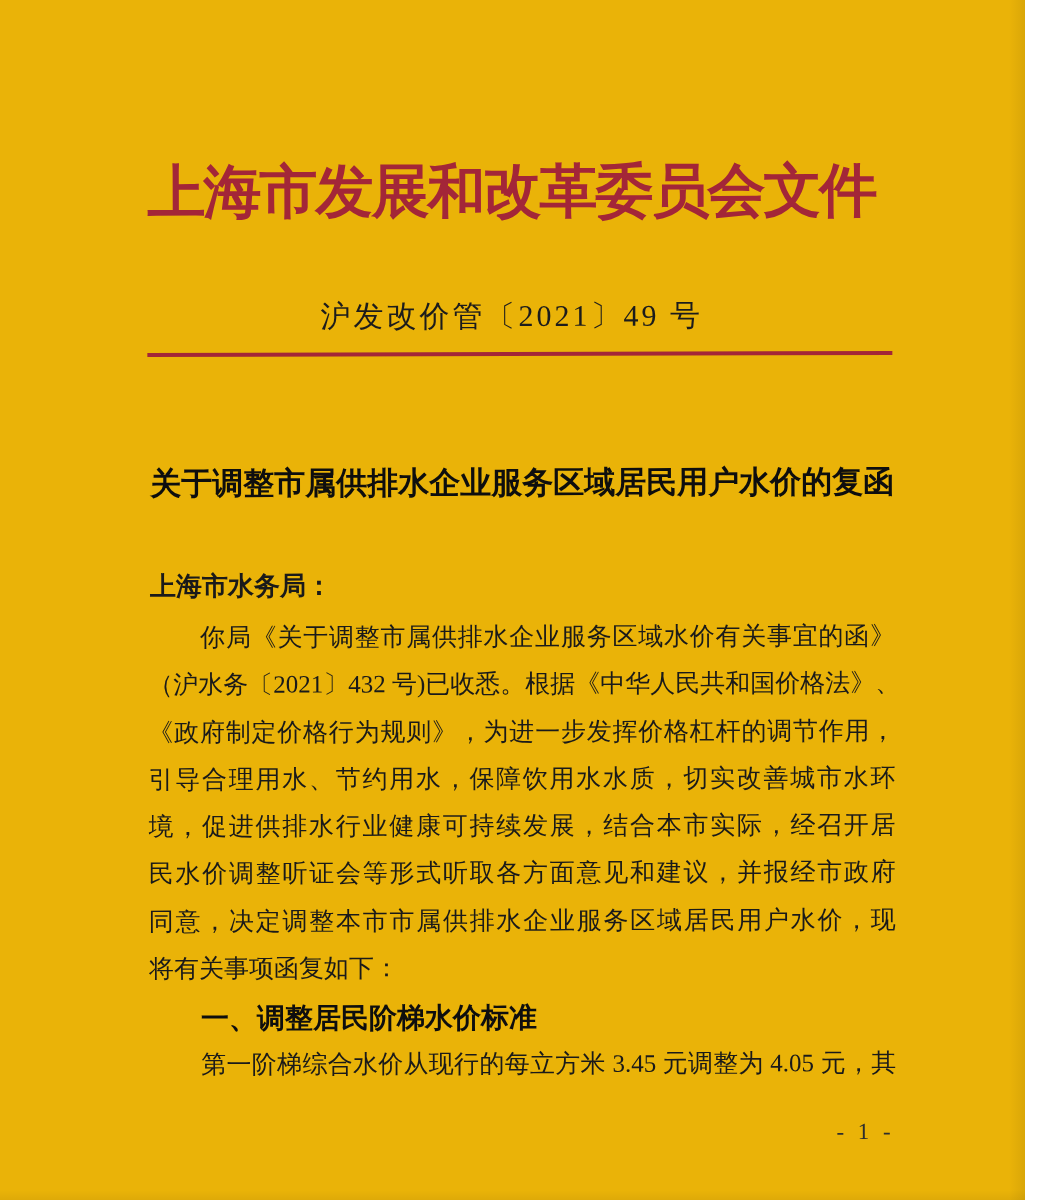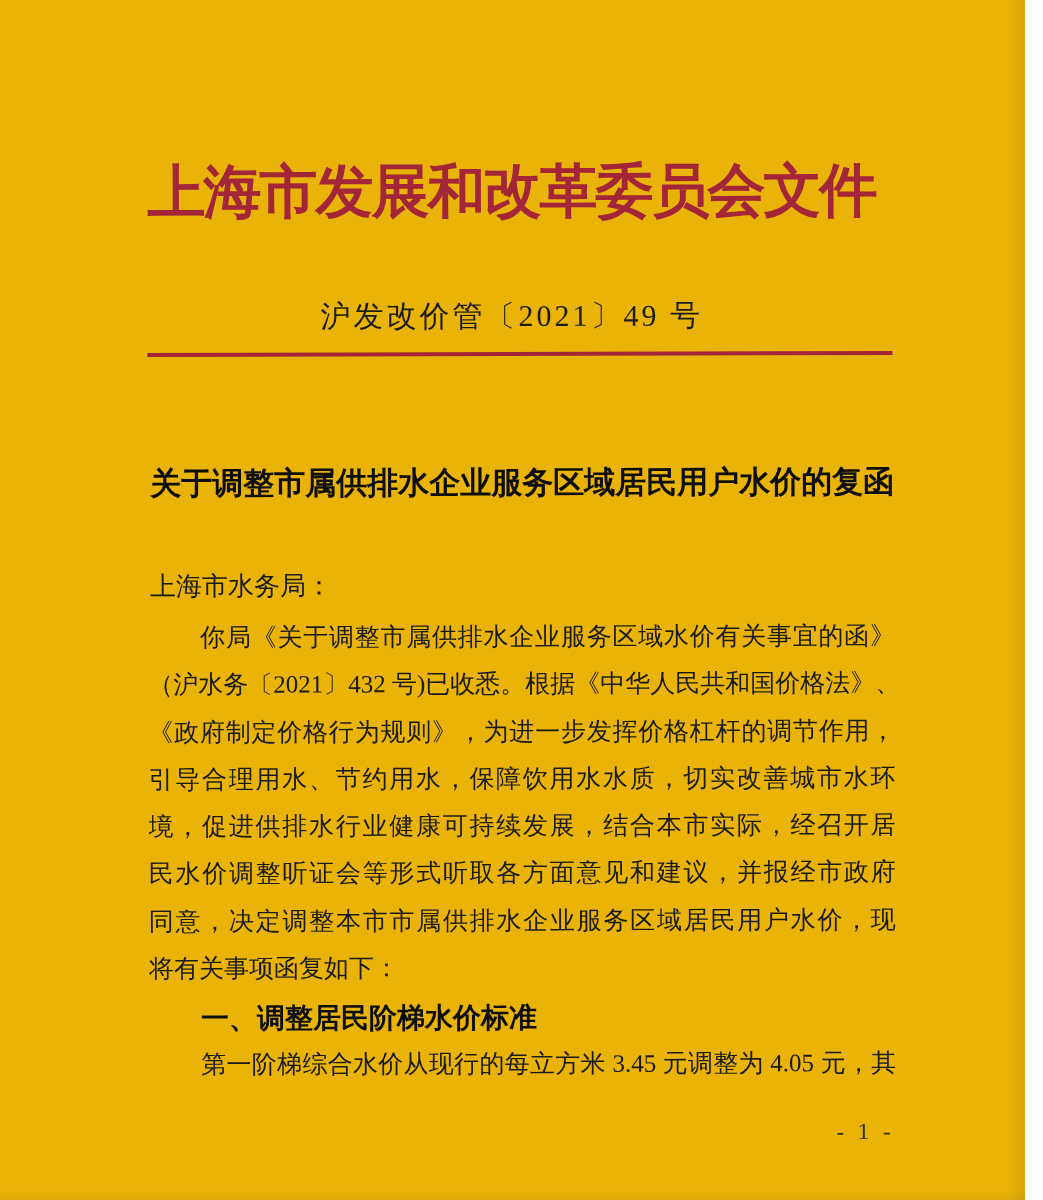--- a/index.html
+++ b/index.html
@@ -67,20 +67,21 @@
     font-family: "Liberation Sans", "DejaVu Sans", sans-serif;
     white-space: nowrap;
   }
   .addressee {
     position: absolute;
     top: 566px;
     left: 150px;
     font-size: 26px;
     line-height: 40px;
     color: #1a1a1a;
+    font-weight: bold;
   }
   .body-block {
     position: absolute;
     top: 613px;
     left: 148px;
     width: 747px;
     font-size: 25px;
     color: #1a1a1a;
   }
   .body-block .line {

